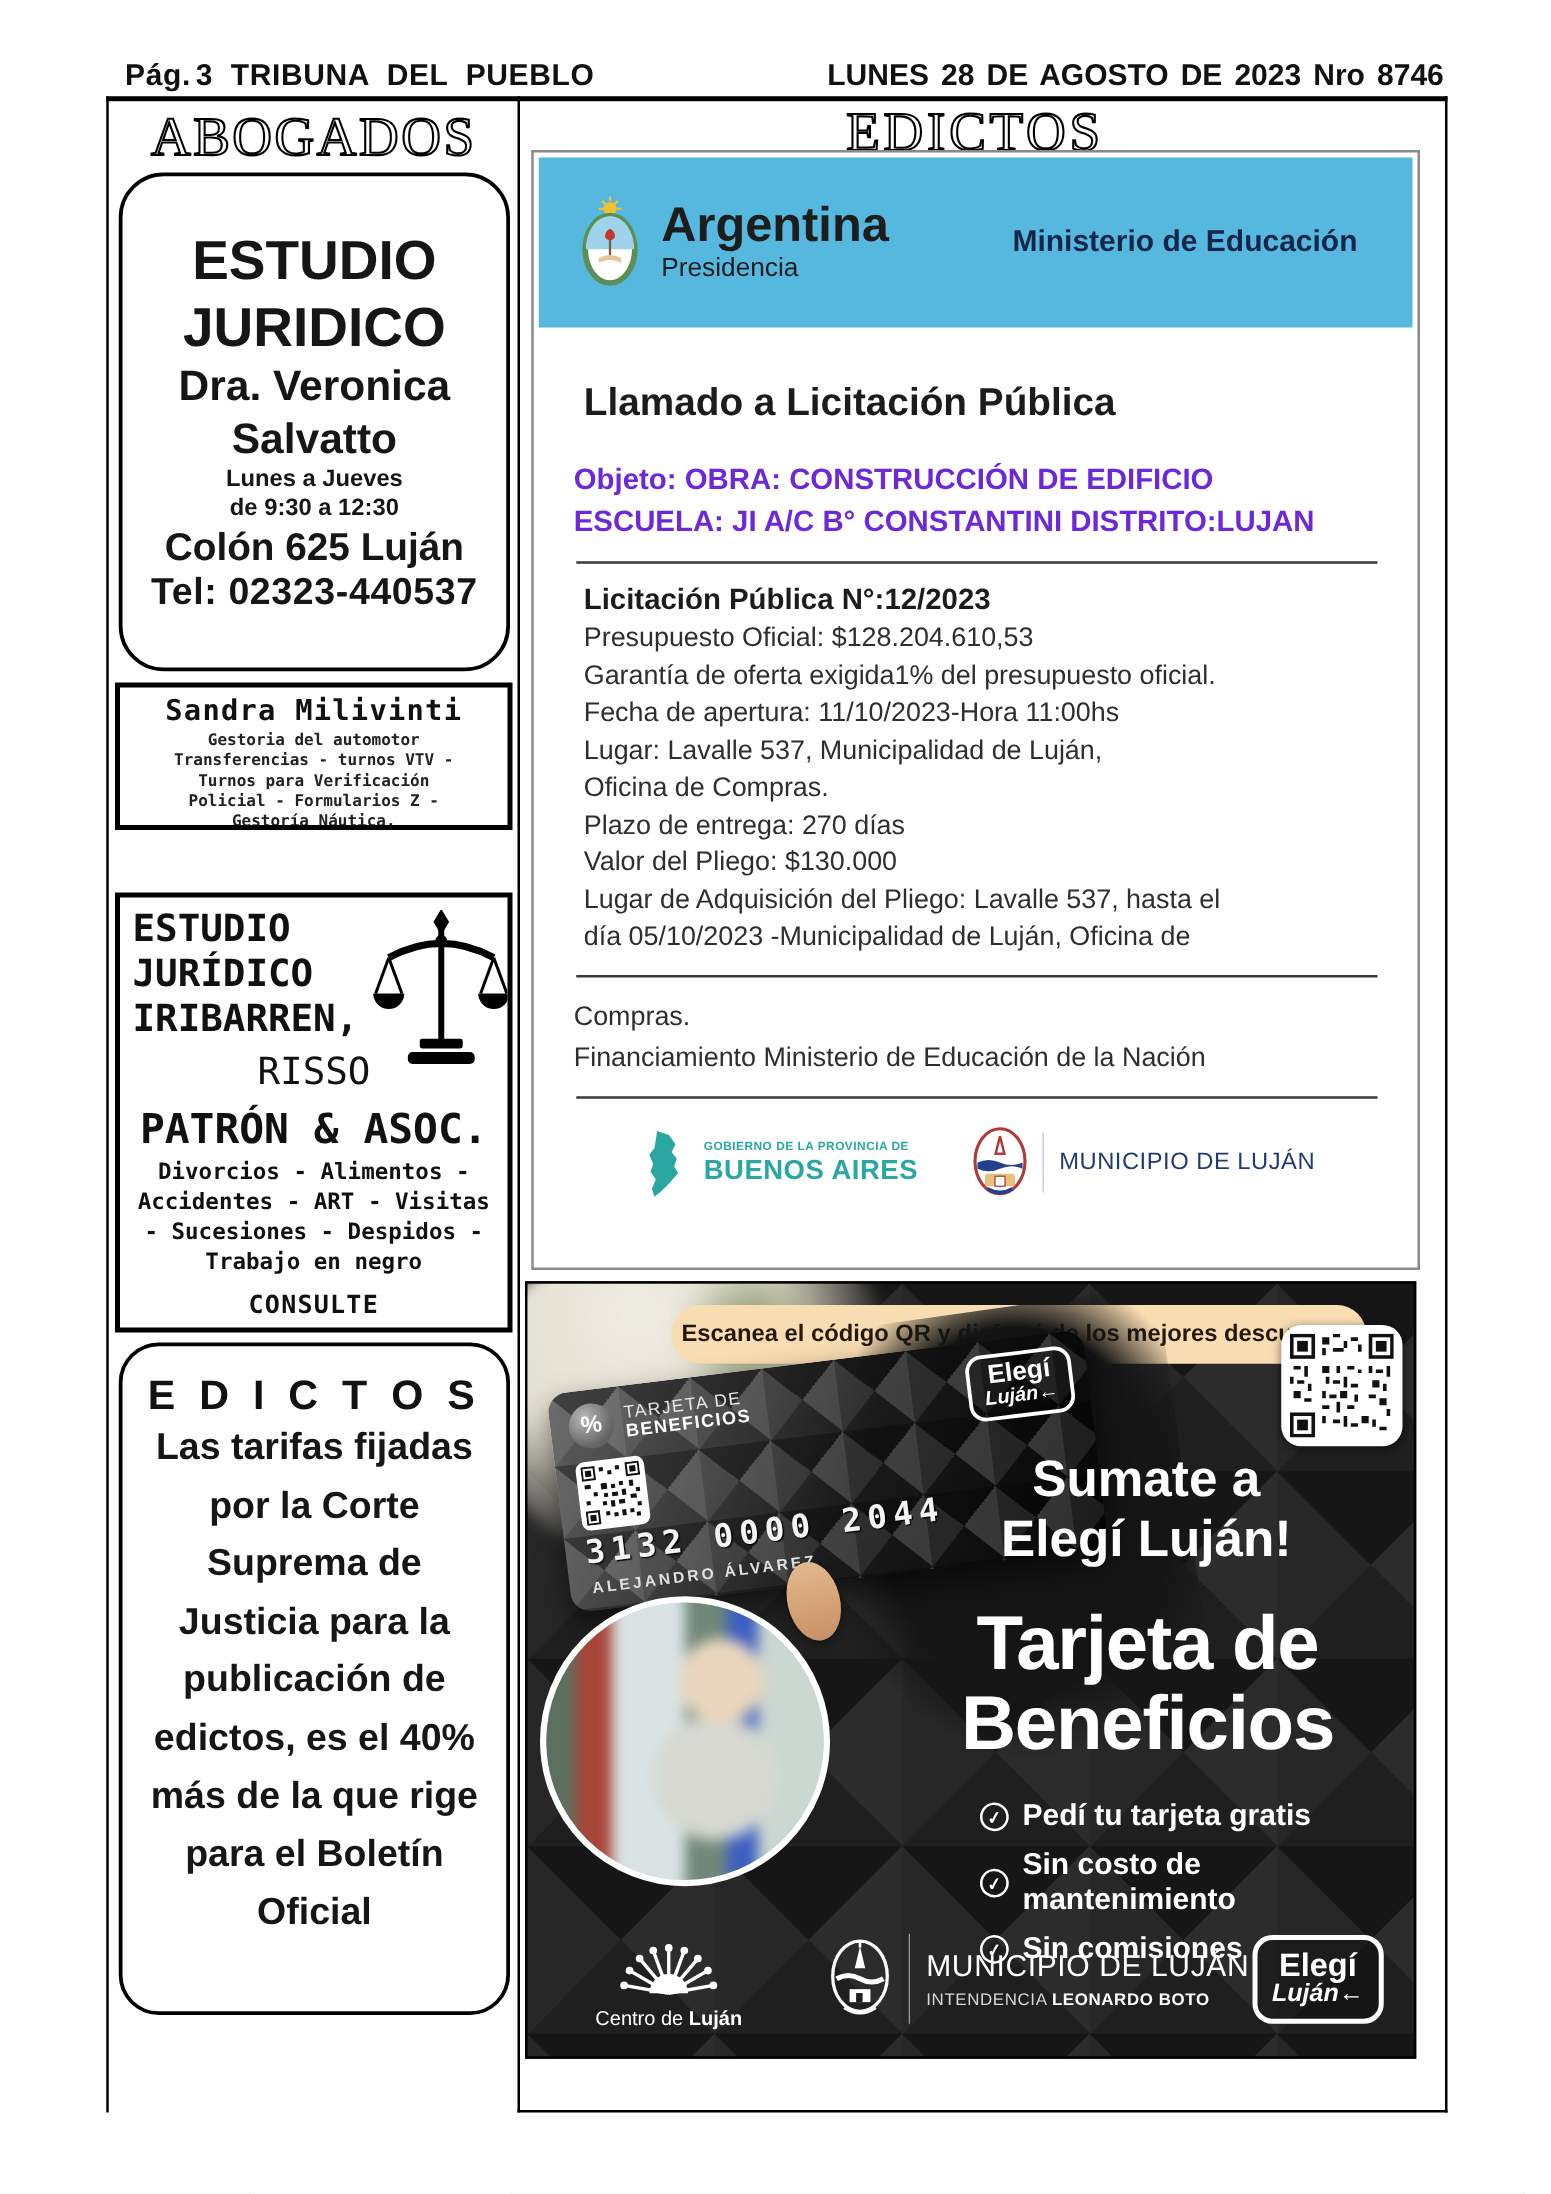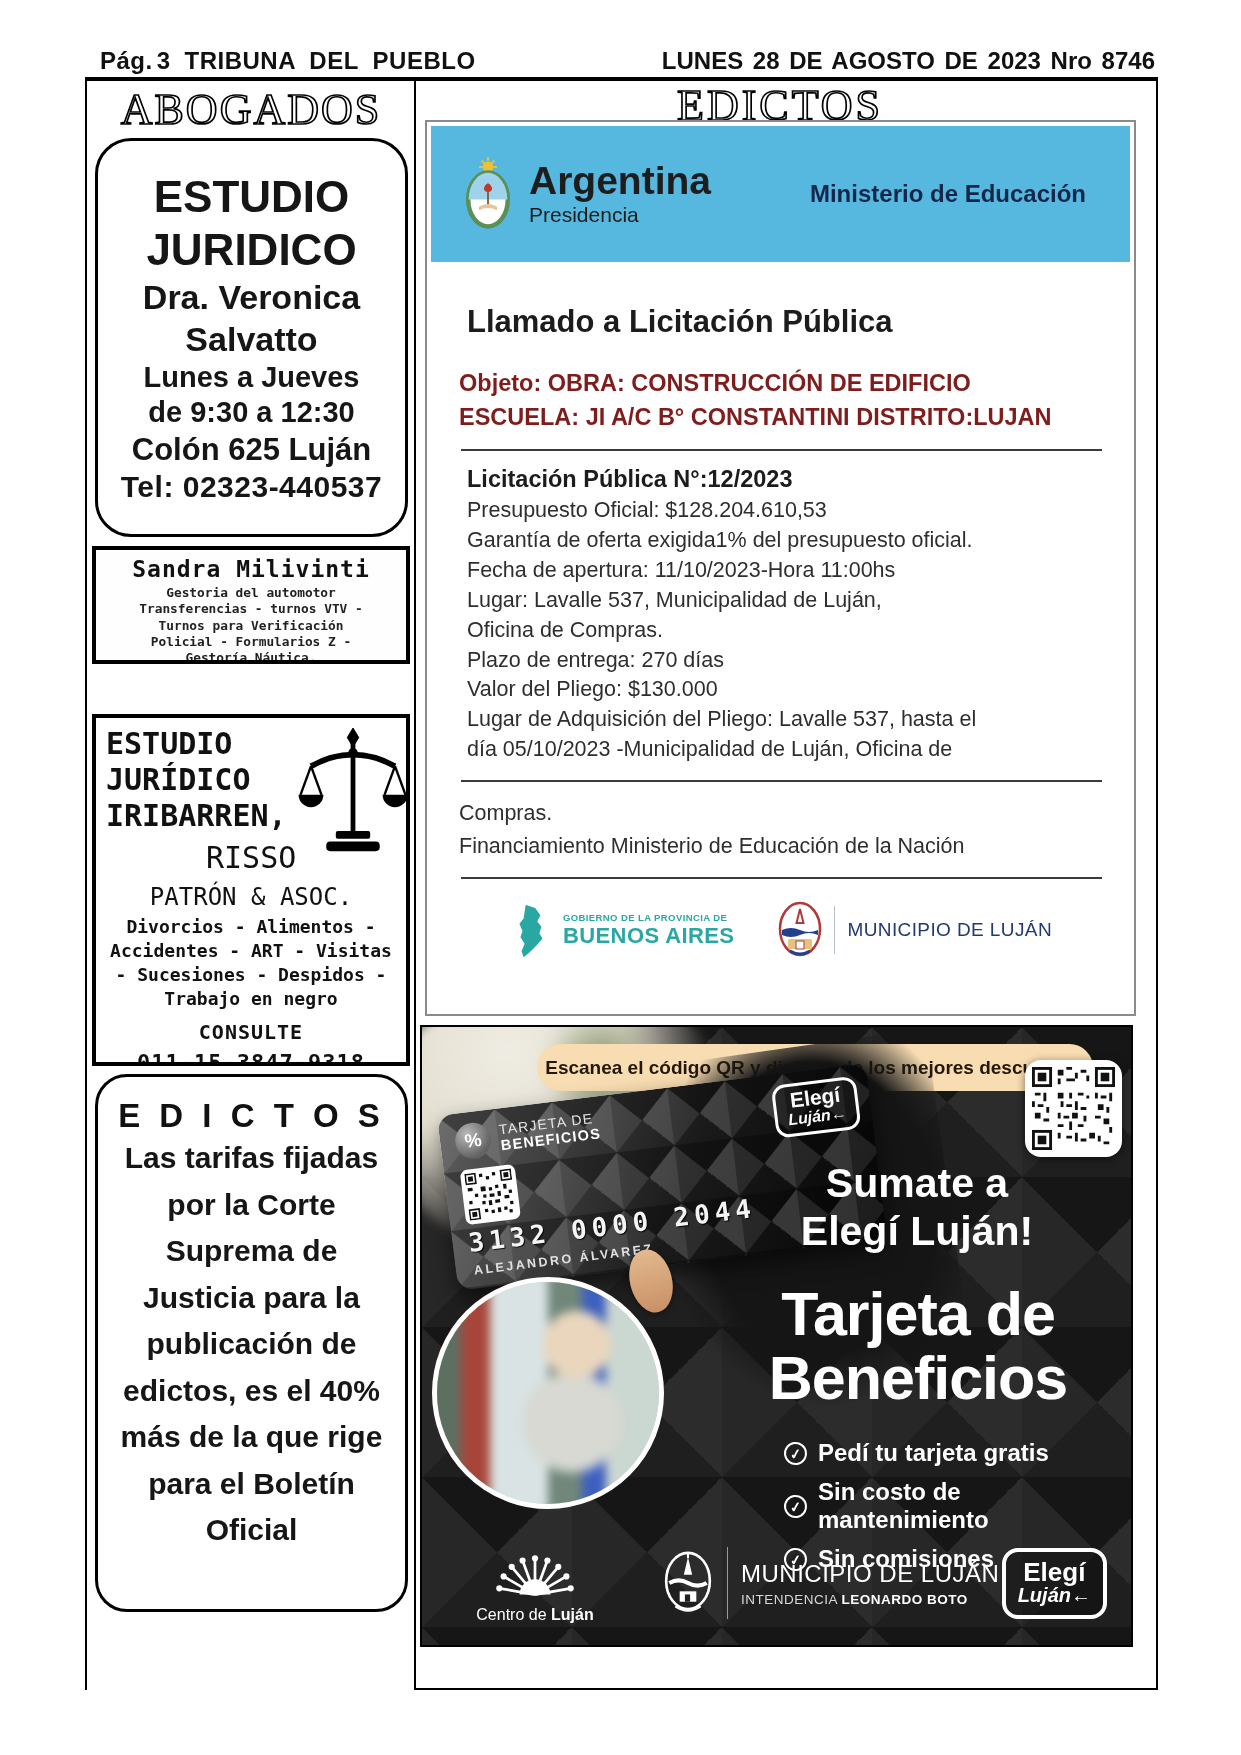--- a/index.html
+++ b/index.html
@@ -21,59 +21,59 @@
   
   .sect-svg{position:absolute}
   .sect-svg text{font-family:"Liberation Serif",serif}
 
   
   .box-salvatto{position:absolute;left:95px;top:138px;width:313px;height:399px;border:3px solid #000;
     border-radius:36px;display:flex;flex-direction:column;justify-content:center;align-items:center;
     text-align:center;font-weight:700;color:#161616;background:#fff;line-height:1.22}
   .sal-big{font-size:44px}
   .sal-med{font-size:34px}
-  .sal-sch{font-size:29px}
+  .sal-sch{font-size:19px}
   .sal-addr{font-size:31px}
   .sal-tel{font-size:30px;letter-spacing:.5px}
 
   .box-milivinti{position:absolute;left:92px;top:546px;width:318px;height:118px;border:4px solid #000;
     background:#fefefe;text-align:center;padding-top:6px;overflow:hidden;
     font-family:"DejaVu Sans Mono","Liberation Mono",monospace}
   .mil-name{font-size:23px;font-weight:700;letter-spacing:1px}
   .mil-services{font-size:12.8px;line-height:1.27;color:#222;margin-top:3px;font-weight:600}
 
   .box-iribarren{position:absolute;left:92px;top:714px;width:318px;height:352px;border:4px solid #000;
     background:#fff;padding:8px 6px 0 6px;overflow:hidden;
     font-family:"DejaVu Sans Mono","Liberation Mono",monospace}
   .iri-head{display:flex}
   .iri-name-top{font-size:30px;font-weight:700;line-height:1.2;padding-left:4px}
   .iri-scales{width:128px;height:126px;flex:0 0 auto;margin-left:2px;margin-top:2px}
   .iri-name-mid{font-size:30px;font-weight:400;margin:-14px 0 0 104px}
-  .iri-name-bot{font-size:24px;font-weight:400;text-align:center;margin-top:8px}
+  .iri-name-bot{font-size:33px;font-weight:700;text-align:center;margin-top:8px}
   .iri-services{font-size:18px;line-height:1.33;text-align:center;margin-top:4px;font-weight:600}
   .iri-consult{font-size:20px;text-align:center;margin-top:9px;font-weight:600;letter-spacing:1px}
   .iri-phone{font-size:22px;text-align:center;margin-top:6px;font-weight:600;letter-spacing:1px}
 
   .box-notice{position:absolute;left:95px;top:1074px;width:313px;height:538px;border:3px solid #000;
     border-radius:32px;background:#fff;text-align:center;padding:20px 10px 0 10px}
   .ntc-title{font-size:33px;font-weight:800;letter-spacing:5px}
   .ntc-body{font-size:30px;font-weight:700;line-height:1.55;margin-top:0;color:#161616}
 
   
   .lic-box{position:absolute;left:425px;top:120px;width:711px;height:896px;border:2px solid #8a8a8a;background:#fff}
   .lic-banner{position:absolute;left:4px;top:4px;right:4px;height:136px;background:#56B7DF;
     display:flex;align-items:center;padding:0 30px}
   .coat{width:54px;height:76px;flex:0 0 auto}
   .arg-block{margin-left:14px;color:#1d1d1d}
   .arg-name{font-size:39px;font-weight:700;line-height:1}
   .arg-sub{font-size:21px;margin-top:3px;font-weight:500}
   .ministry{margin-left:auto;margin-right:14px;font-size:24px;font-weight:700;color:#14274a}
   .lic-content{position:absolute;left:32px;right:30px;top:158px}
   .lic-title{font-size:31px;font-weight:800;color:#1c1c1c;margin:24px 0 26px 8px}
-  .lic-obj{font-size:23.5px;font-weight:700;line-height:1.45;color:#7f1d1d}
+  .lic-obj{font-size:23.5px;font-weight:700;line-height:1.45;color:#6d28d9}
   .lic-hr{height:2px;background:#3a3a3a;margin:15px 2px;border:0}
   .lic-num{font-size:23.5px;font-weight:700;margin-left:8px;color:#1c1c1c}
   .lic-details{font-size:21.5px;line-height:1.39;margin-left:8px;color:#2e2e2e;margin-top:3px}
   .lic-cont{font-size:21.5px;line-height:1.52;color:#2e2e2e}
   .lic-logos{display:flex;align-items:center;justify-content:center;gap:44px;margin-top:22px}
   .ba-group{display:flex;align-items:center;gap:10px}
   .ba-text .ba-small{font-size:9.5px;font-weight:700;color:#2AA7A2;letter-spacing:.4px}
   .ba-text .ba-big{font-size:22px;font-weight:800;color:#2AA7A2;letter-spacing:.4px}
   .lu-group{display:flex;align-items:center;gap:12px}
   .lu-div{width:1px;height:48px;background:#b9c3cf}

